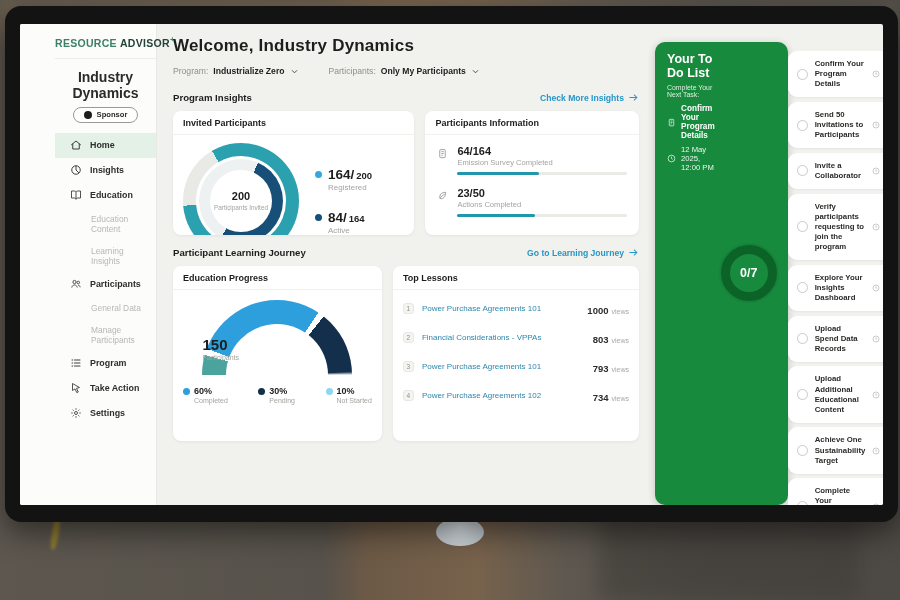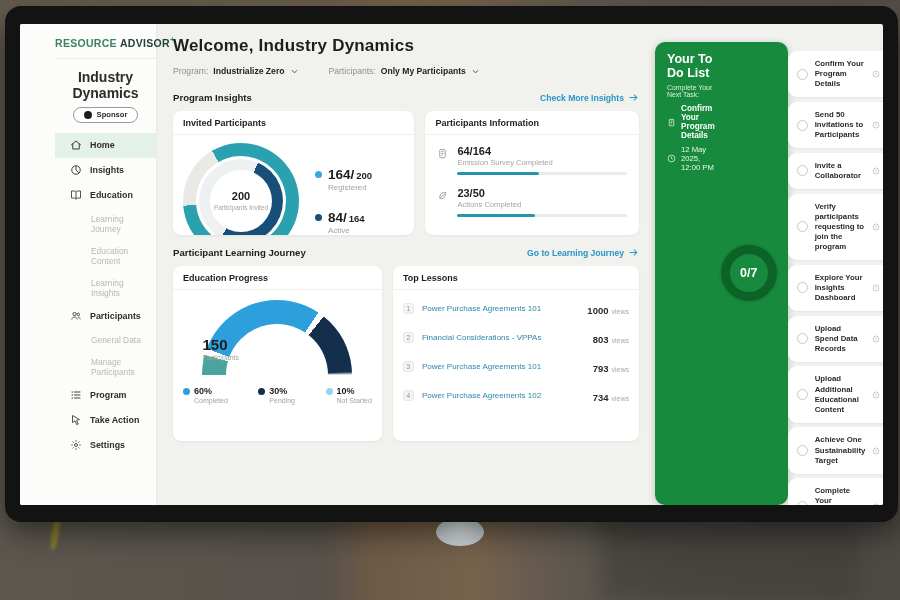--- a/index.html
+++ b/index.html
@@ -193,24 +193,20 @@
             <span class="nicon" data-interactable="false">
               <svg viewBox="0 0 24 24" fill="none" stroke="currentColor" stroke-width="1.8">
                 <path d="M12 6.5C12 5 10.5 4 9 4H3v14h6c1.5 0 3 1 3 2.5 0-1.5 1.5-2.5 3-2.5h6V4h-6c-1.5 0-3 1-3 2.5z"></path>
                 <path d="M12 6.5v14"></path>
               </svg>
             </span>
             <span data-interactable="false">Education</span>
           </div>
           <div class="nav-item sub" data-interactable="true">
 
-            <span data-interactable="false">Learning Journey</span>
-          </div>
-          <div class="nav-item sub" data-interactable="true">
-
             <span data-interactable="false">Education Content</span>
           </div>
           <div class="nav-item sub" data-interactable="true">
 
             <span data-interactable="false">Learning Insights</span>
           </div>
           <div class="nav-item" data-interactable="true">
             <span class="nicon" data-interactable="false">
               <svg viewBox="0 0 24 24" fill="none" stroke="currentColor" stroke-width="1.8">
                 <circle cx="9" cy="8" r="3.2"></circle>

